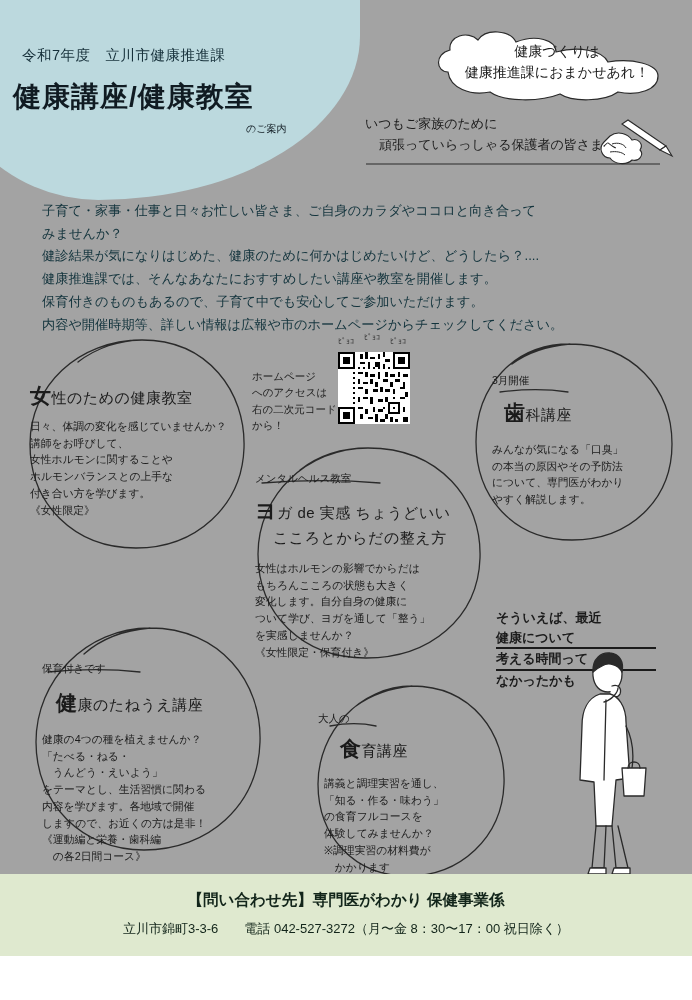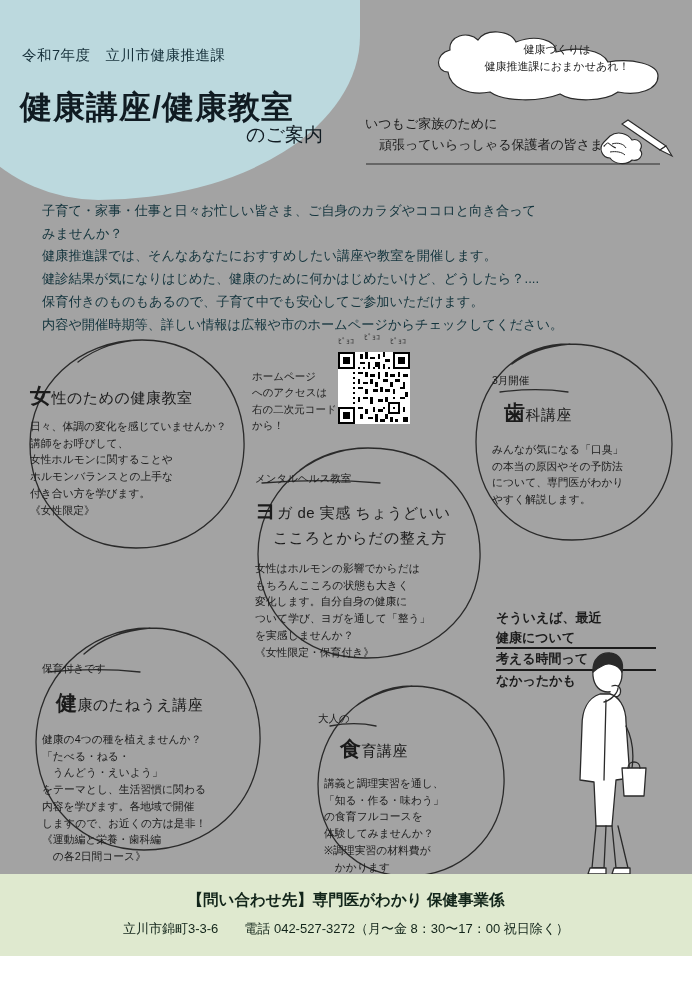--- a/index.html
+++ b/index.html
@@ -27,45 +27,44 @@
   }
   .header-year {
     position: absolute;
     left: 22px; top: 46px;
     font-size: 14.5px;
     letter-spacing: 0.5px;
     color: #16303a;
   }
   .header-title {
     position: absolute;
-    left: 20px; top: 78px;
-    font-size: 32px;
+    left: 13px; top: 78px;
+    font-size: 28px;
     font-weight: bold;
     letter-spacing: 1px;
     color: #101b22;
-    margin-top: 8px;
   }
   .header-sub {
     position: absolute;
     left: 246px; top: 122px;
-    font-size: 19px;
+    font-size: 10px;
     color: #101b22;
   }
 
   
   .cloud-note {
     position: absolute;
     left: 432px; top: 28px;
     width: 240px; height: 76px;
   }
   .cloud-text {
     position: absolute;
     left: 452px; top: 41px;
     width: 210px;
-    font-size: 11px;
+    font-size: 14px;
     line-height: 1.5;
     text-align: center;
     color: #1b1b1b;
   }
   .hand-note {
     position: absolute;
     left: 360px; top: 110px;
     width: 320px; height: 70px;
   }
   .hand-text {
@@ -208,22 +207,22 @@
     <path d="M250 42 C256 41 262 42 265 45" stroke="#2a2a2a" stroke-width="1" fill="none"></path>
   </svg>
   <div class="hand-text">
     <div>いつもご家族のために</div>
     <span class="indent">頑張っていらっしゃる保護者の皆さまへ</span>
   </div>
 
   <div class="intro">
     <div>子育て・家事・仕事と日々お忙しい皆さま、ご自身のカラダやココロと向き合って</div>
     <div>みませんか？</div>
+    <div>健診結果が気になりはじめた、健康のために何かはじめたいけど、どうしたら？....</div>
     <div>健康推進課では、そんなあなたにおすすめしたい講座や教室を開催します。</div>
-    <div>健診結果が気になりはじめた、健康のために何かはじめたいけど、どうしたら？....</div>
     <div>保育付きのものもあるので、子育て中でも安心してご参加いただけます。</div>
     <div>内容や開催時期等、詳しい情報は広報や市のホームページからチェックしてください。</div>
   </div>
 
   <svg class="circles" viewBox="0 0 692 1000">
     <g fill="none" stroke="#2a2a2a" stroke-width="1.3" stroke-linecap="round">
 
       <path d="M142 340 C208 340 246 392 244 448 C242 506 196 548 136 548
                C74 548 30 504 30 444 C30 386 78 340 142 340 Z M142 340 C120 340 96 348 78 362"></path>
 

